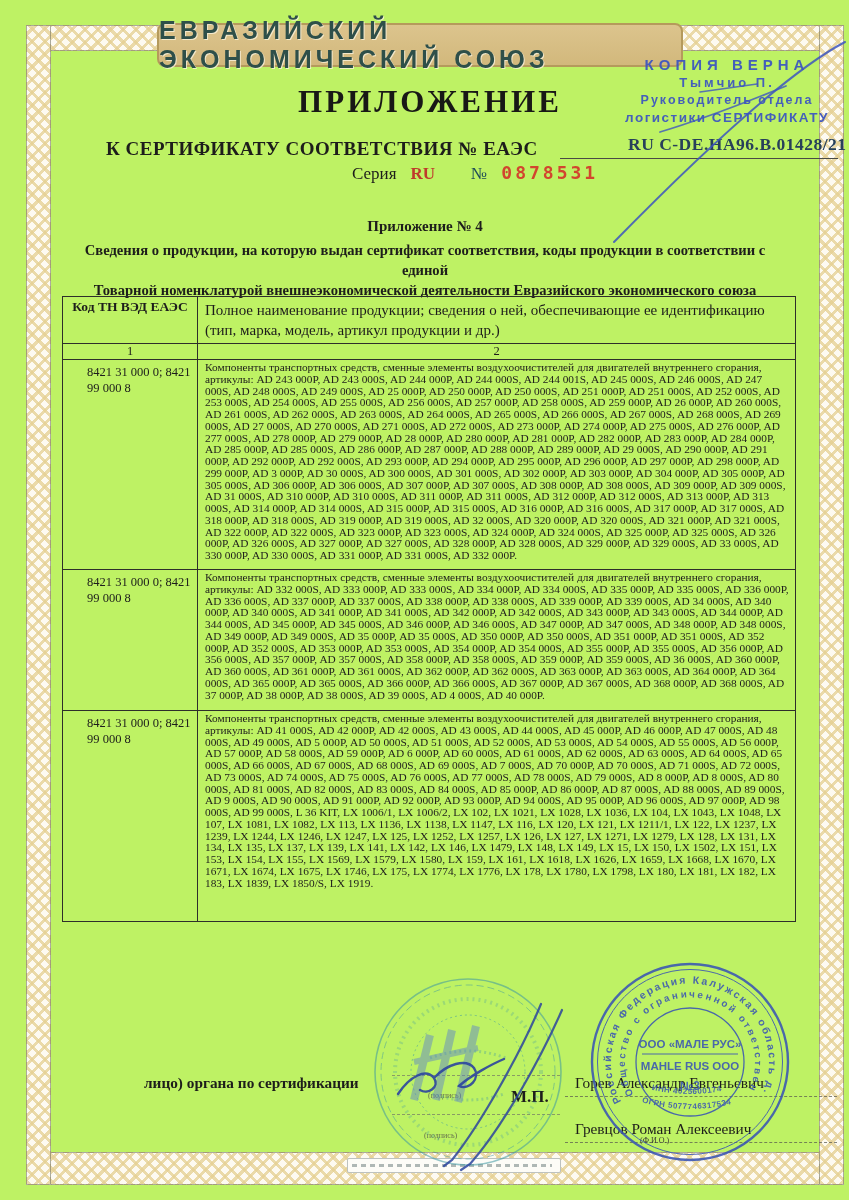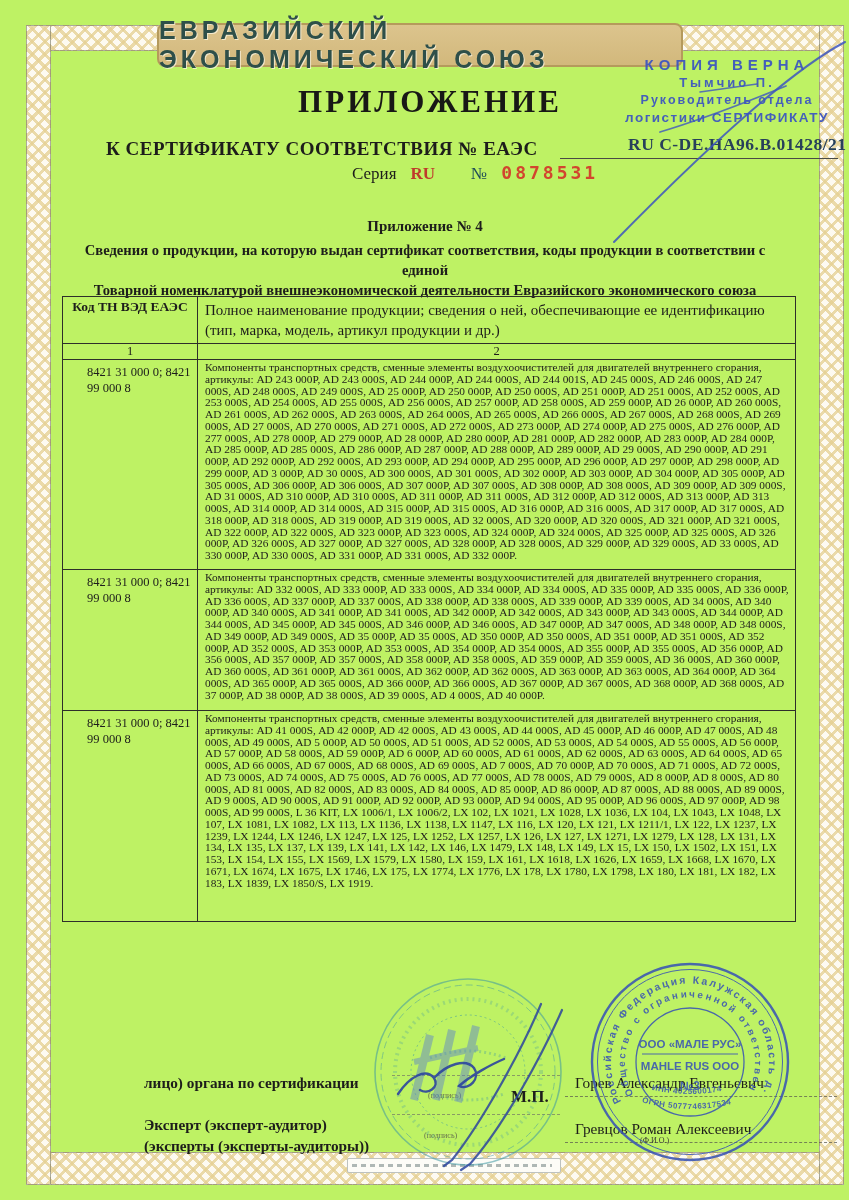--- a/index.html
+++ b/index.html
@@ -137,24 +137,20 @@
     <tr class="r3">
       <td class="code">8421 31 000 0; 8421 99 000 8</td>
       <td class="desc">Компоненты транспортных средств, сменные элементы воздухоочистителей для двигателей внутреннего сгорания, артикулы: AD 41 000S, AD 42 000P, AD 42 000S, AD 43 000S, AD 44 000S, AD 45 000P, AD 46 000P, AD 47 000S, AD 48 000S, AD 49 000S, AD 5 000P, AD 50 000S, AD 51 000S, AD 52 000S, AD 53 000S, AD 54 000S, AD 55 000S, AD 56 000P, AD 57 000P, AD 58 000S, AD 59 000P, AD 6 000P, AD 60 000S, AD 61 000S, AD 62 000S, AD 63 000S, AD 64 000S, AD 65 000S, AD 66 000S, AD 67 000S, AD 68 000S, AD 69 000S, AD 7 000S, AD 70 000P, AD 70 000S, AD 71 000S, AD 72 000S, AD 73 000S, AD 74 000S, AD 75 000S, AD 76 000S, AD 77 000S, AD 78 000S, AD 79 000S, AD 8 000P, AD 8 000S, AD 80 000S, AD 81 000S, AD 82 000S, AD 83 000S, AD 84 000S, AD 85 000P, AD 86 000P, AD 87 000S, AD 88 000S, AD 89 000S, AD 9 000S, AD 90 000S, AD 91 000P, AD 92 000P, AD 93 000P, AD 94 000S, AD 95 000P, AD 96 000S, AD 97 000P, AD 98 000S, AD 99 000S, L 36 KIT, LX 1006/1, LX 1006/2, LX 102, LX 1021, LX 1028, LX 1036, LX 104, LX 1043, LX 1048, LX 107, LX 1081, LX 1082, LX 113, LX 1136, LX 1138, LX 1147, LX 116, LX 120, LX 121, LX 1211/1, LX 122, LX 1237, LX 1239, LX 1244, LX 1246, LX 1247, LX 125, LX 1252, LX 1257, LX 126, LX 127, LX 1271, LX 1279, LX 128, LX 131, LX 134, LX 135, LX 137, LX 139, LX 141, LX 142, LX 146, LX 1479, LX 148, LX 149, LX 15, LX 150, LX 1502, LX 151, LX 153, LX 154, LX 155, LX 1569, LX 1579, LX 1580, LX 159, LX 161, LX 1618, LX 1626, LX 1659, LX 1668, LX 1670, LX 1671, LX 1674, LX 1675, LX 1746, LX 175, LX 1774, LX 1776, LX 178, LX 1780, LX 1798, LX 180, LX 181, LX 182, LX 183, LX 1839, LX 1850/S, LX 1919.</td>
     </tr>
   </tbody>
     </table>
 
   <div class="sig-label sig-head">
     <div>лицо) органа по сертификации</div>
   </div>
-  <div class="sig-label sig-expert">
-    <div>Эксперт (эксперт-аудитор)</div>
-    <div>(эксперты (эксперты-аудиторы))</div>
-  </div>
 
   <div class="dash-line" style="left:392px;top:1075px;width:168px;"></div>
   <div class="podpis" style="left:428px;top:1091px;">(подпись)</div>
   <div class="dash-line" style="left:392px;top:1114px;width:168px;"></div>
   <div class="podpis" style="left:424px;top:1131px;">(подпись)</div>
 
   <div class="mp">М.П.</div>
 
   <div class="name" style="top:1074px;">Горев Александр Евгеньевич</div>
   <div class="name-line" style="top:1079px;height:17px;"></div>

